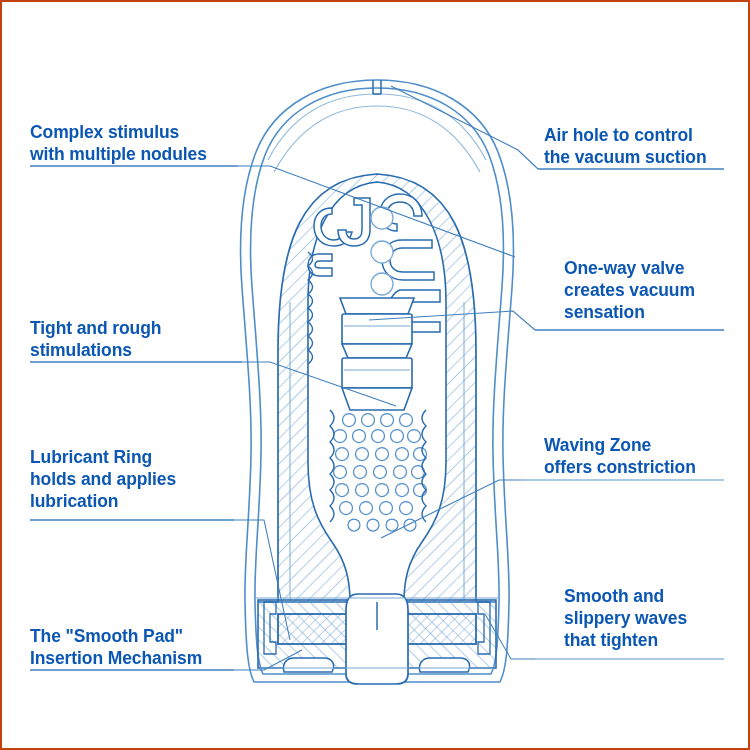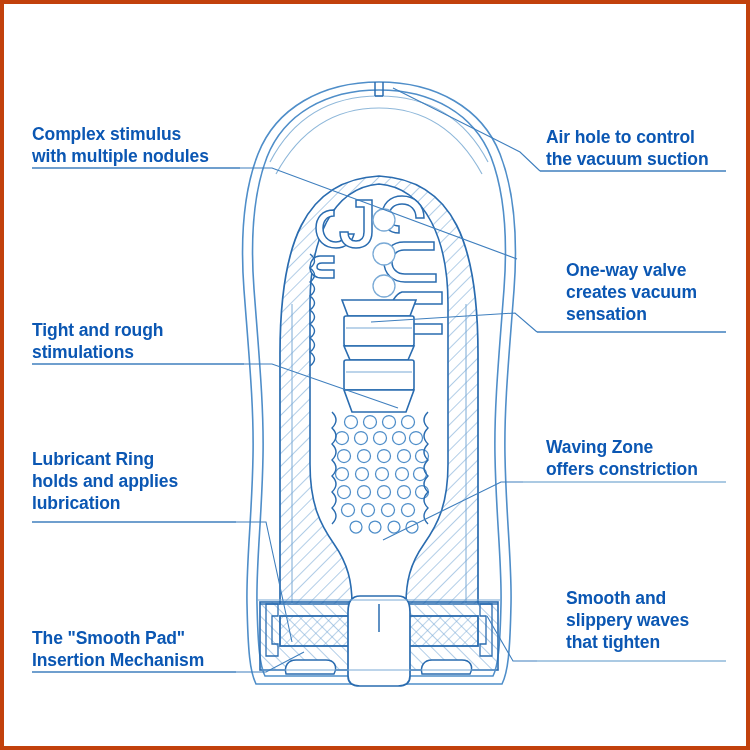--- a/index.html
+++ b/index.html
@@ -7,21 +7,21 @@
   body{
     font-family:"Liberation Sans", sans-serif;
     -webkit-font-smoothing:antialiased;
   }
   #canvas{
     position:relative;
     width:750px;
     height:750px;
     background:#ffffff;
     box-sizing:border-box;
-    border:4px solid #c2410c;
+    border:2px solid #c2410c;
     overflow:hidden;
   }
   #diagram-svg{
     position:absolute;
     left:0; top:0;
     width:750px;
     height:750px;
     display:block;
   }
   .callout-text{

